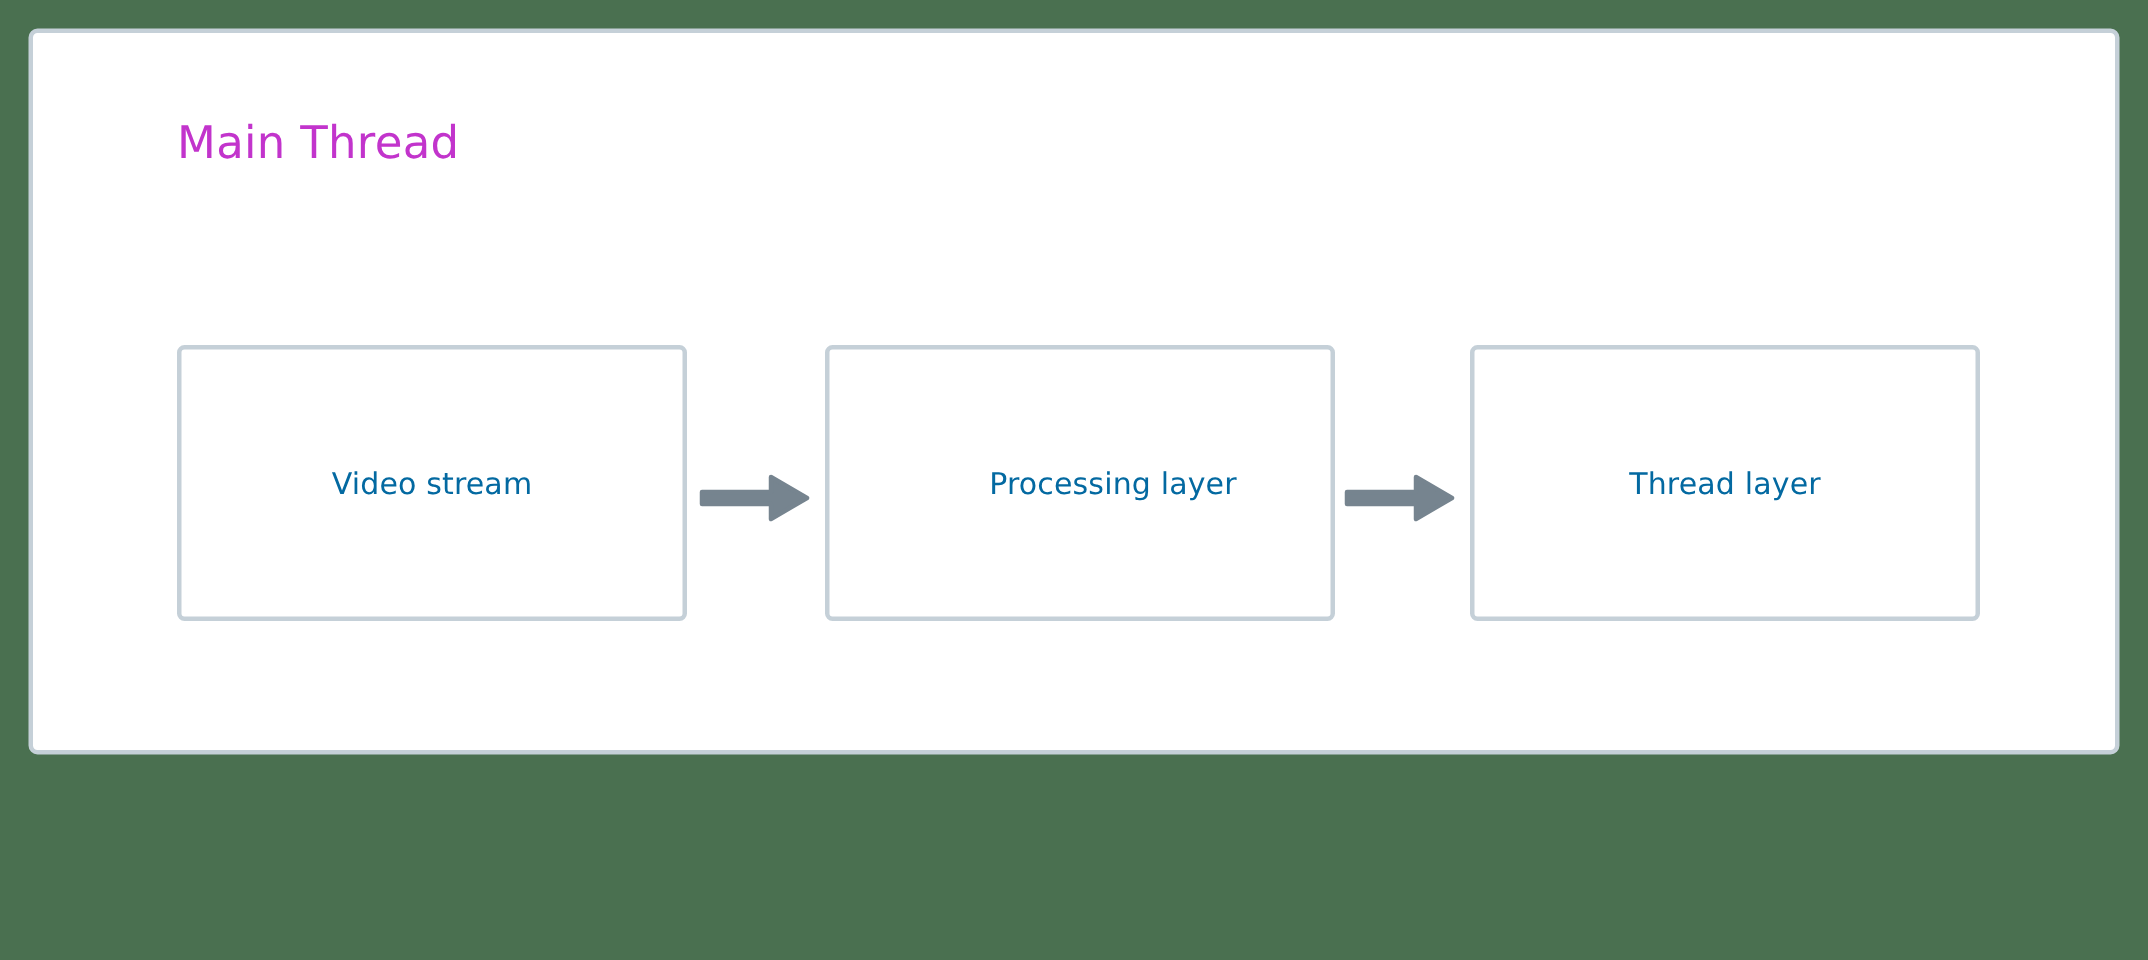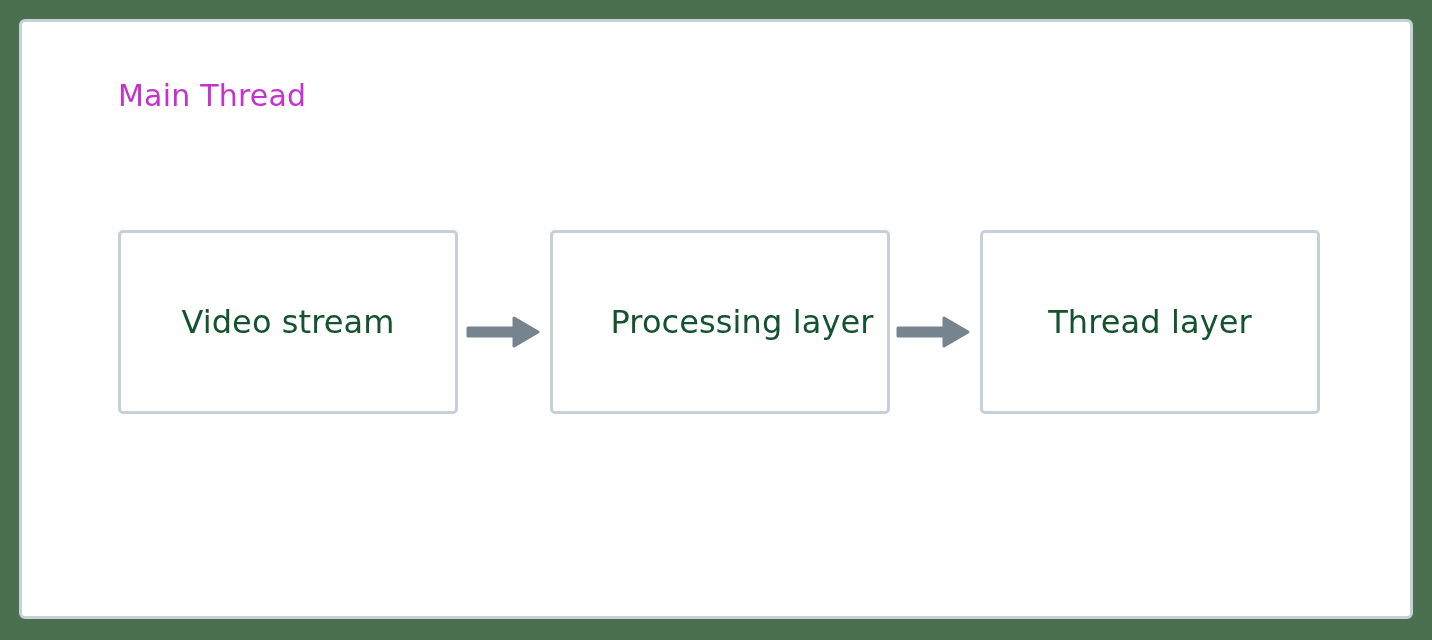--- a/index.html
+++ b/index.html
@@ -21,21 +21,21 @@
     top: 0;
     width: 1432px;
     height: 640px;
   }
 
   .lane {
     position: absolute;
     left: 19px;
     top: 19px;
     width: 1394px;
-    height: 600px;
+    height: 484px;
     box-sizing: border-box;
     background: #ffffff;
     border: 3px solid #c5d0d8;
     border-radius: 6px;
   }
 
   .lane-title {
     position: absolute;
     left: 96px;
     top: 55px;
@@ -54,23 +54,23 @@
     box-sizing: border-box;
     background: #ffffff;
     border: 3px solid #c5d0d8;
     border-radius: 5px;
     display: flex;
     align-items: center;
     justify-content: center;
   }
 
   .node-label {
-    font-size: 32px;
+    font-size: 20px;
     line-height: 34px;
-    color: #14532d;
+    color: #0369a1;
     white-space: nowrap;
     letter-spacing: 0.1px;
   }
 
   .node-1 { left: 96px;  width: 340px; }
   .node-2 { left: 528px; width: 340px; padding-left: 44px; }
   .node-3 { left: 958px; width: 340px; }
 
   
   .arrow {

